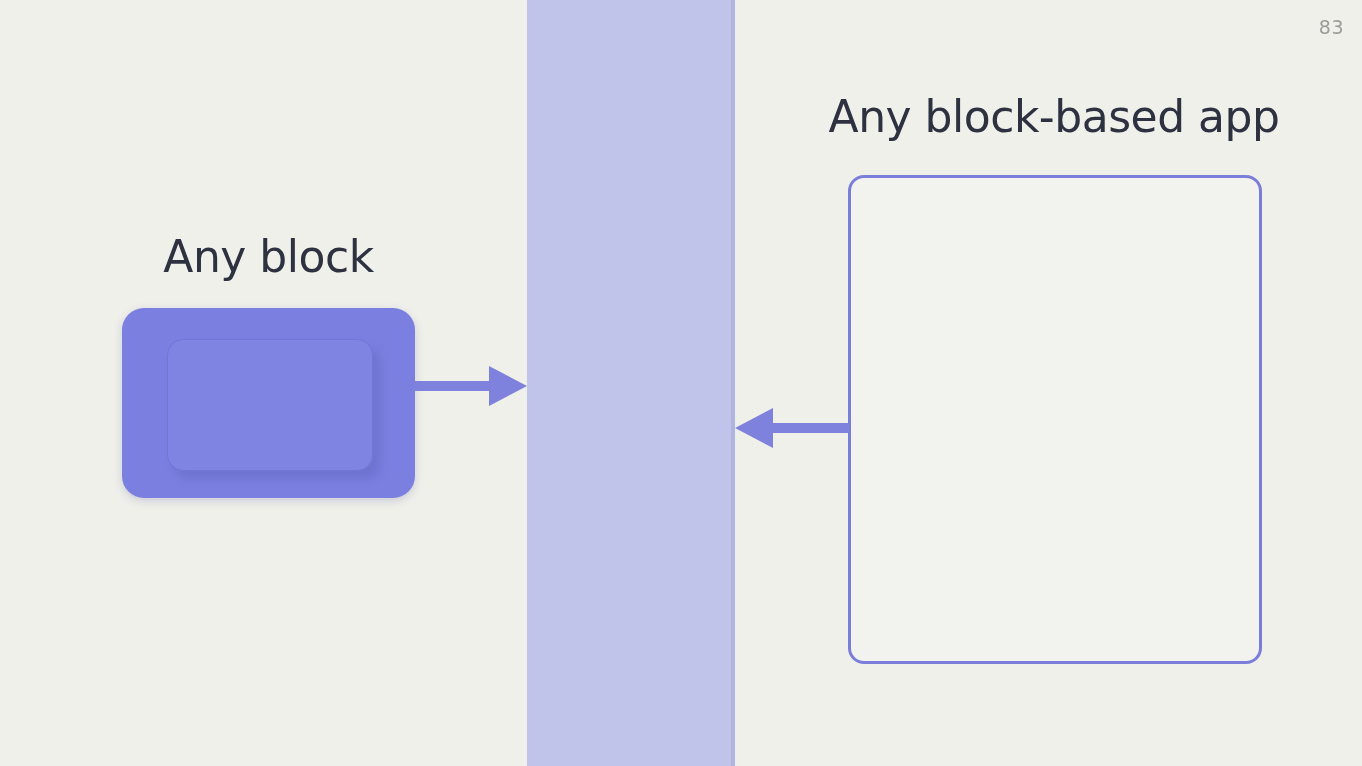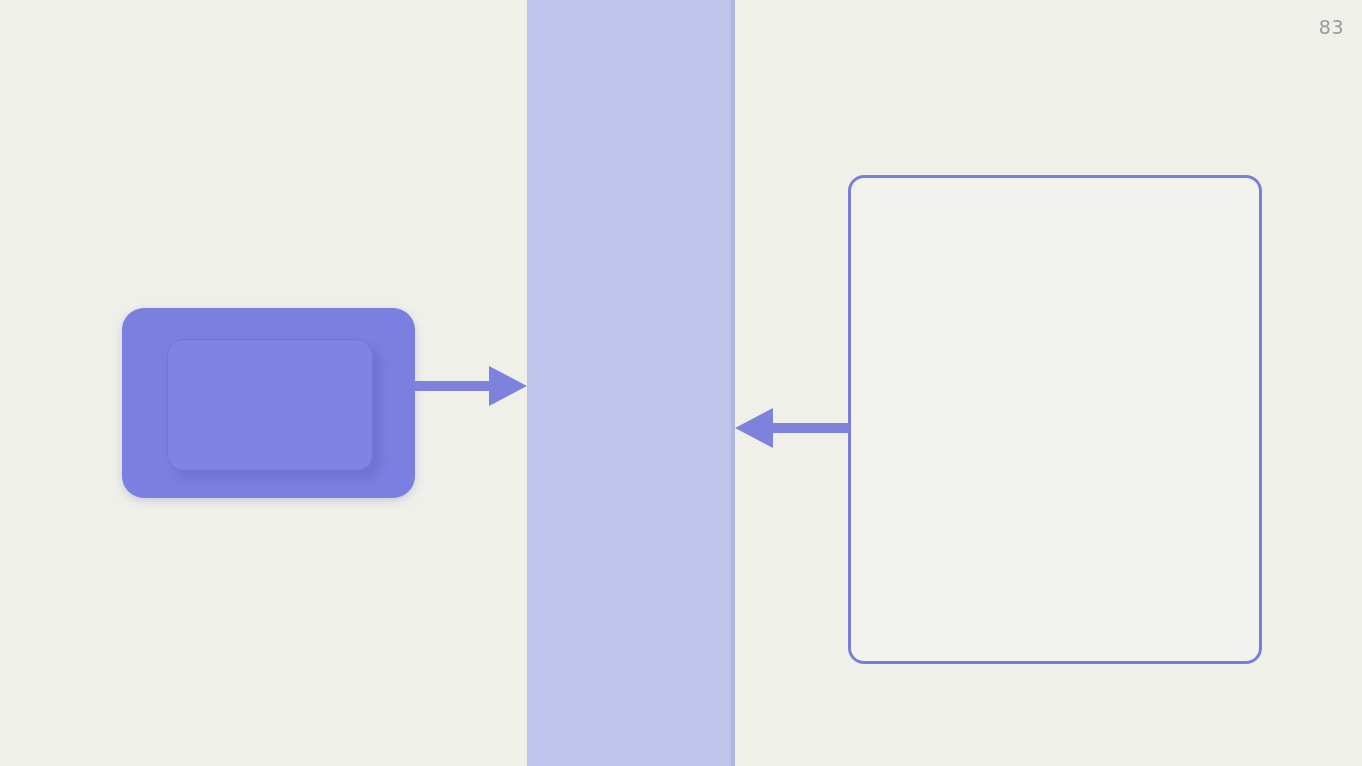--- a/index.html
+++ b/index.html
@@ -129,30 +129,32 @@
 </style>
 </head>
 <body>
 
 <div class="slide">
 
   <div class="band"></div>
 
   <div class="page-number">83</div>
 
+  <div class="heading heading-left">Any block</div>
 
   <div class="block">
     <div class="block-inner"></div>
   </div>
 
   <div class="arrow arrow-right">
     <div class="shaft"></div>
     <div class="head"></div>
   </div>
 
+  <div class="heading heading-right">Any block-based app</div>
 
   <div class="app-box"></div>
 
   <div class="arrow arrow-left">
     <div class="shaft"></div>
     <div class="head"></div>
   </div>
 
 </div>
 

